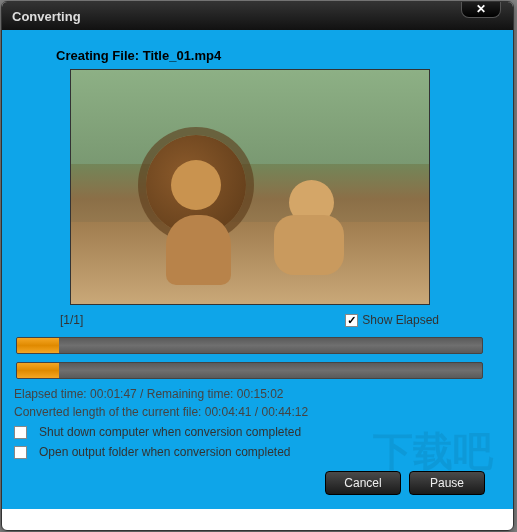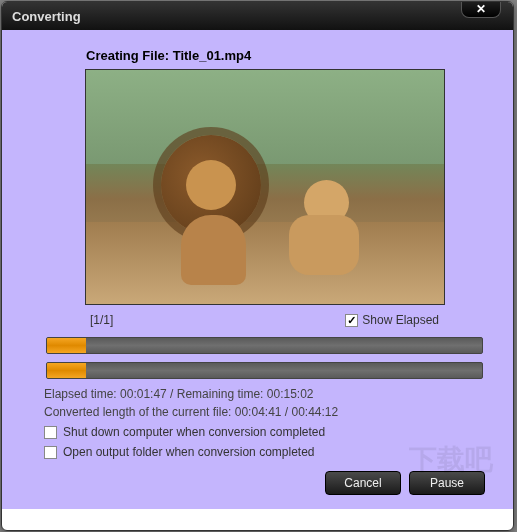--- a/index.html
+++ b/index.html
@@ -45,22 +45,22 @@
     border-radius: 0 0 8px 8px;
     color: #fff;
     display: flex;
     align-items: center;
     justify-content: center;
     cursor: pointer;
     font-size: 12px;
     font-weight: bold;
   }
   .content {
-    padding: 18px 28px 14px 42px;
-    background: #c4b5fd;
+    padding: 18px 28px 14px 12px;
+    background: #0ea5e9;
   }
   .file-label {
     font-size: 13px;
     font-weight: bold;
     color: #000;
     margin-left: 42px;
     margin-bottom: 6px;
   }
   .preview-box {
     width: 360px;
@@ -173,21 +173,21 @@
     top: 0;
   }
   .info-text {
     font-size: 12px;
     color: #444;
     margin: 4px 0;
   }
   .opt-row {
     display: flex;
     align-items: center;
-    gap: 6px;
+    gap: 12px;
     margin: 6px 0;
     font-size: 12px;
     color: #333;
   }
   .button-row {
     display: flex;
     justify-content: flex-end;
     gap: 8px;
     margin-top: 12px;
   }
@@ -201,21 +201,21 @@
     font-size: 12px;
     cursor: pointer;
     display: flex;
     align-items: center;
     justify-content: center;
   }
   .watermark {
     position: absolute;
     right: 20px;
     bottom: 30px;
-    font-size: 28px;
+    font-size: 40px;
     color: rgba(0,0,0,0.07);
     font-weight: bold;
     pointer-events: none;
     font-family: "SimHei","Microsoft YaHei",sans-serif;
   }
 </style>
 </head>
 <body>
 
 <div class="window">

